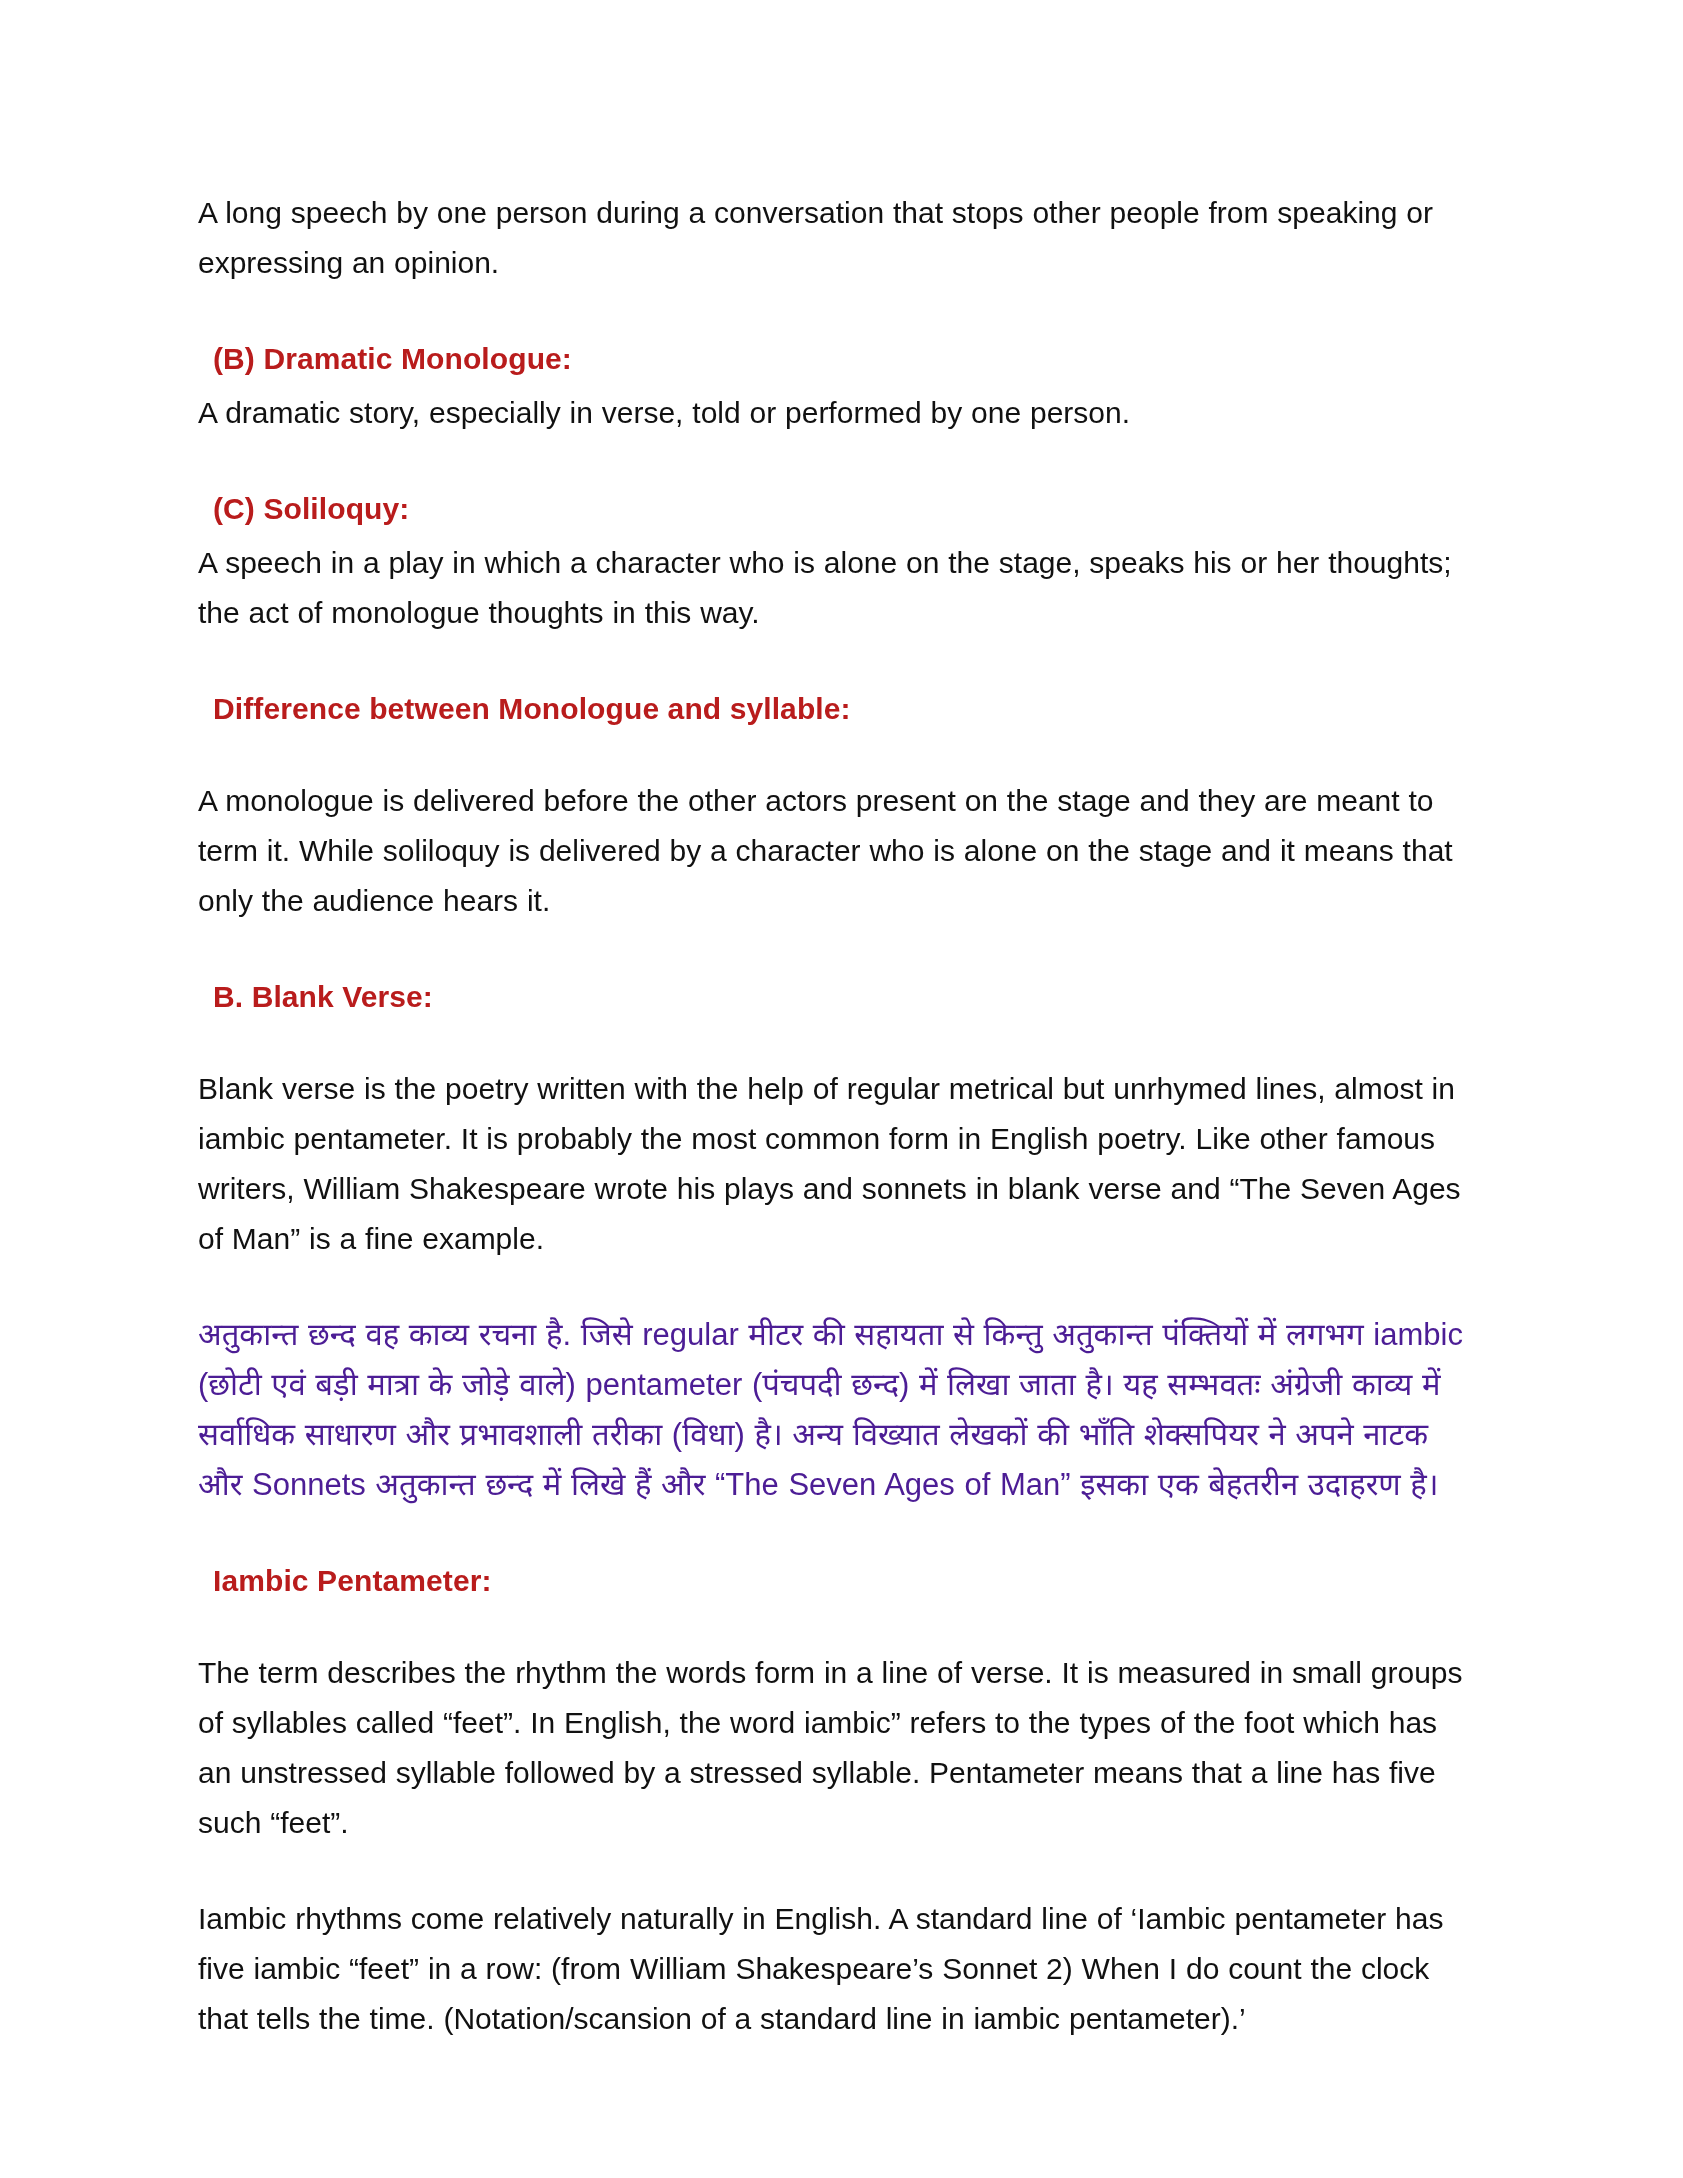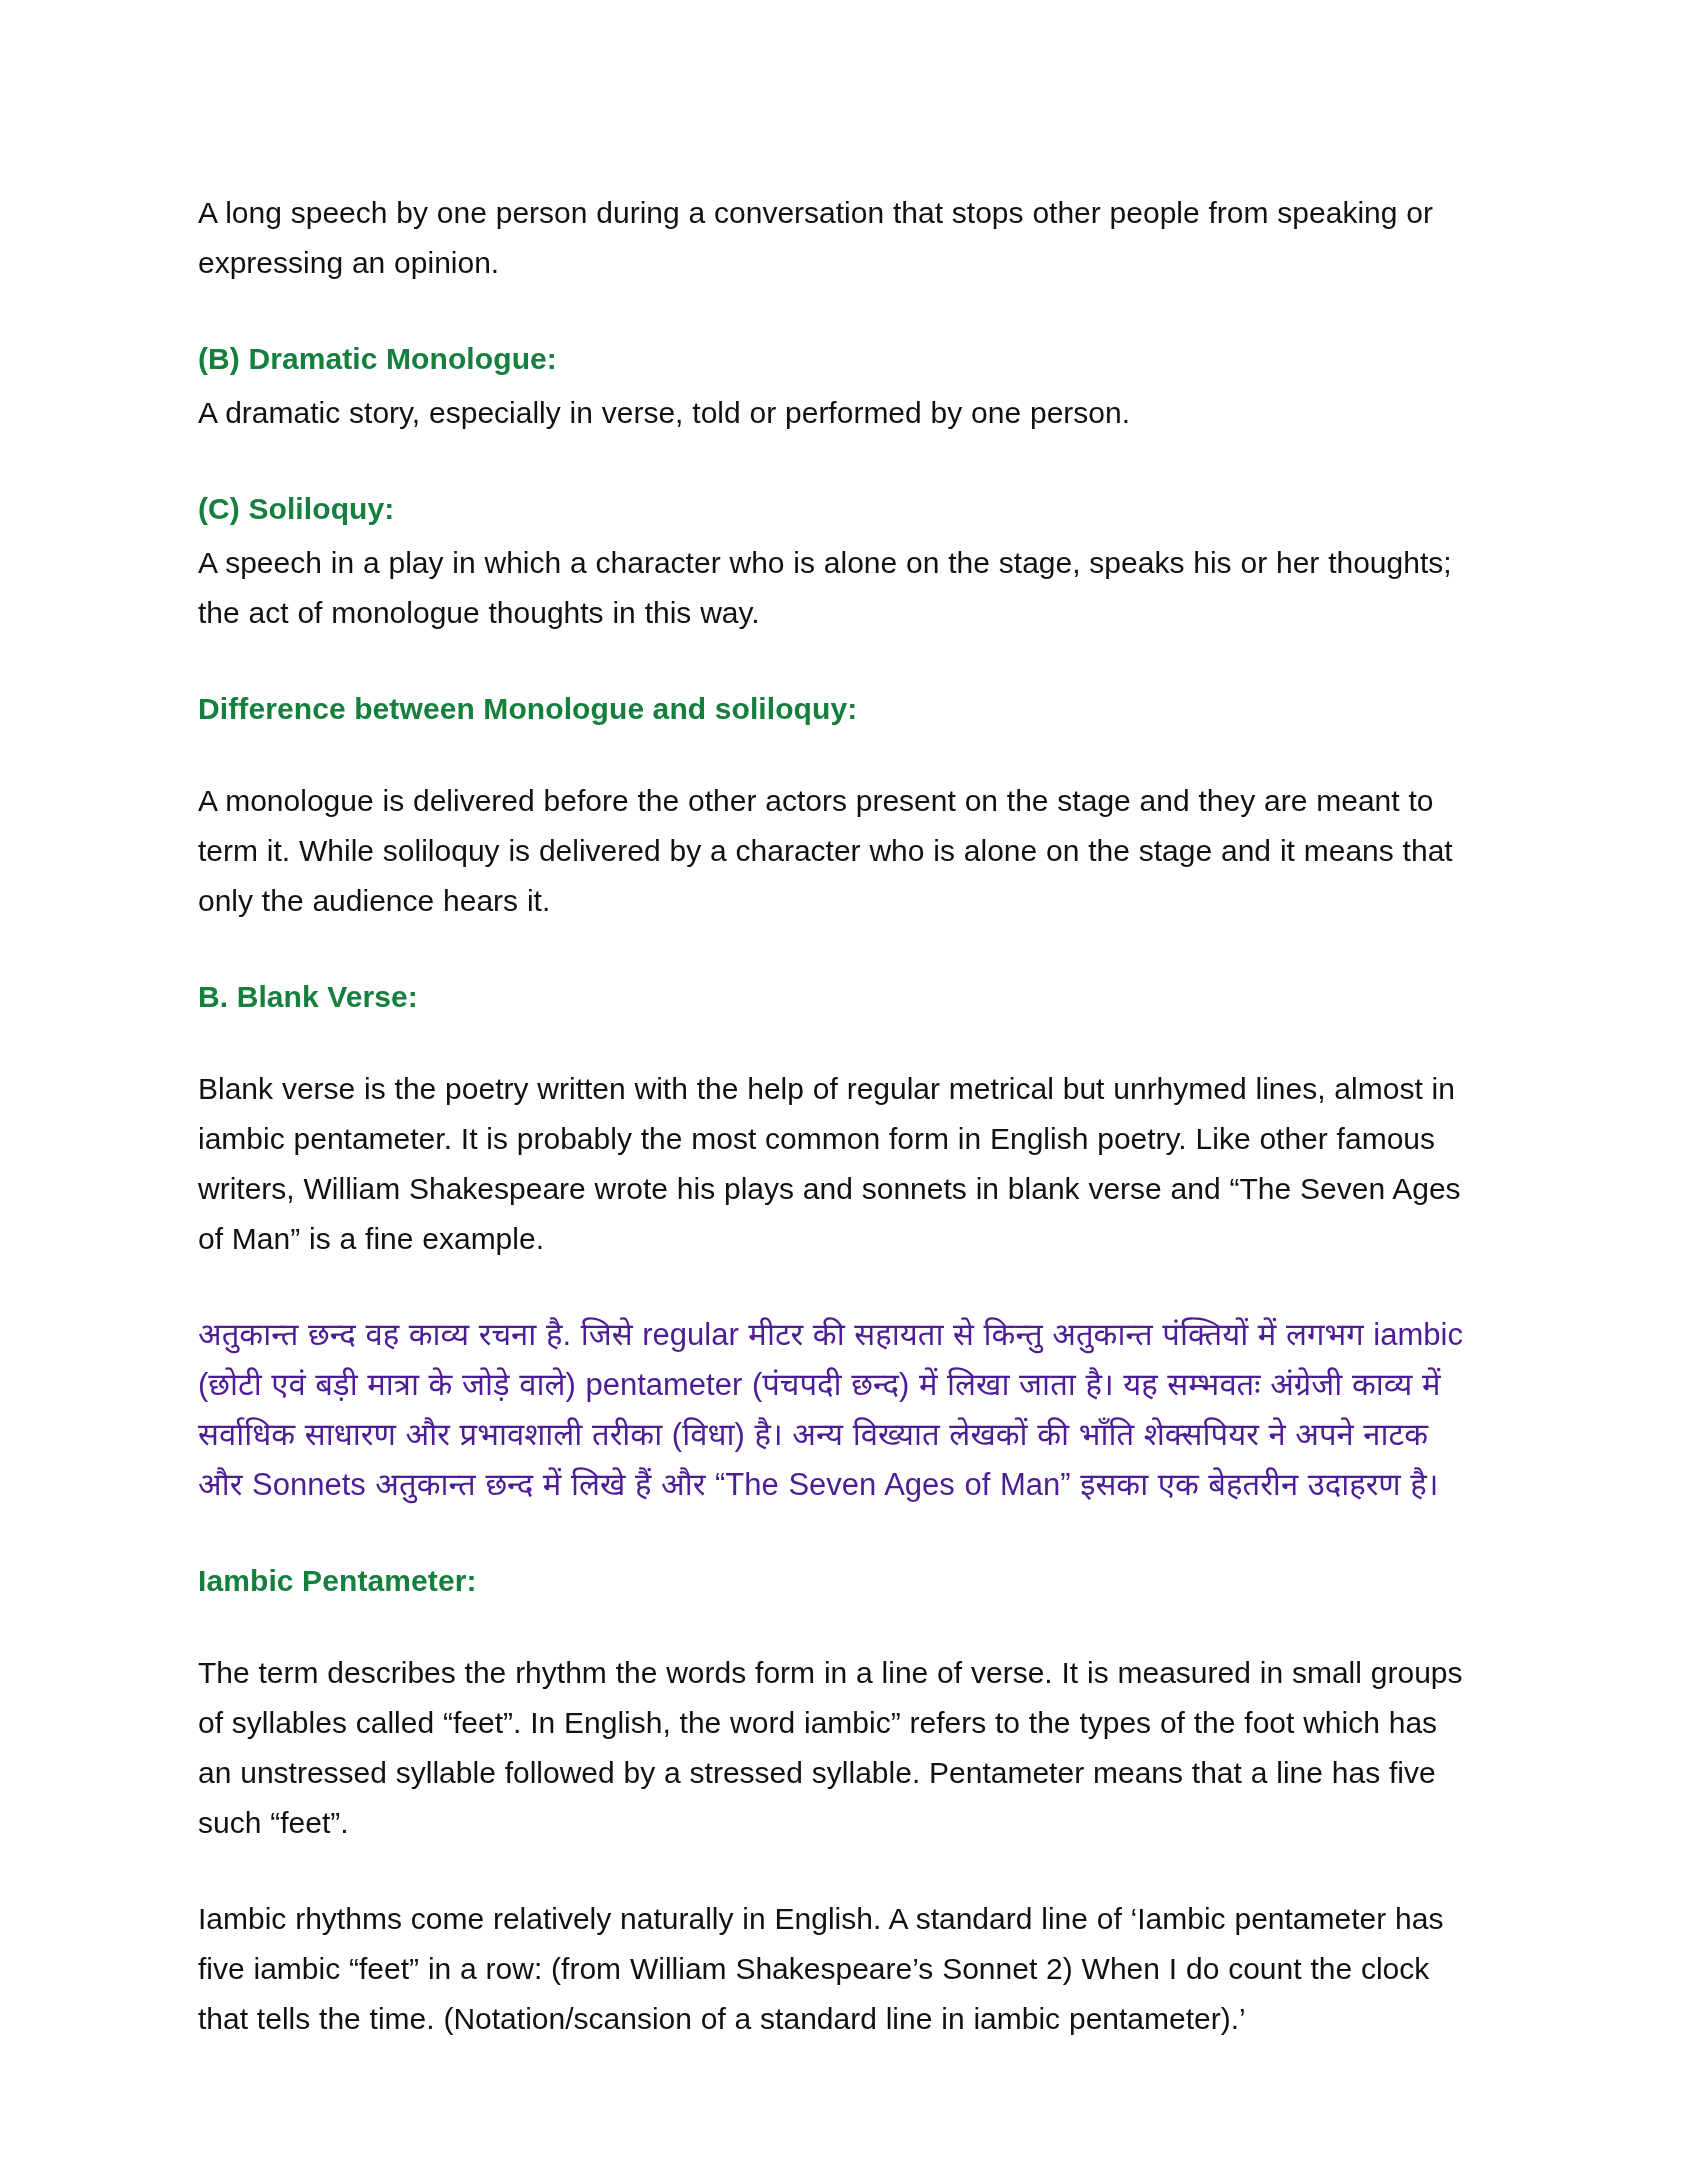--- a/index.html
+++ b/index.html
@@ -32,25 +32,25 @@
     letter-spacing: 0px;
     font-weight: 400;
     color: #111111;
     text-align: left;
     word-spacing: 0.5px;
   }
   p.body-text.tight {
     margin-bottom: 0;
   }
   h3.heading {
-    margin: 0 0 4px 0;
+    margin: 0 0 4px 15px;
     font-size: 30px;
     line-height: 50px;
     font-weight: 700;
-    color: #15803d;
+    color: #b91c1c;
     letter-spacing: 0.1px;
   }
   h3.heading.big-gap {
     margin-bottom: 42px;
   }
   .hindi {
     font-size: 31px;
     line-height: 50px;
     margin: 0 0 46px 0;
     color: #4c1d95;
@@ -67,21 +67,21 @@
     <p class="body-text">A long speech by one person during a conversation that stops other people from speaking or expressing an opinion.</p>
 
     <h3 class="heading">(B) Dramatic Monologue:</h3>
 
     <p class="body-text">A dramatic story, especially in verse, told or performed by one person.</p>
 
     <h3 class="heading">(C) Soliloquy:</h3>
 
     <p class="body-text">A speech in a play in which a character who is alone on the stage, speaks his or her thoughts; the act of monologue thoughts in this way.</p>
 
-    <h3 class="heading big-gap">Difference between Monologue and soliloquy:</h3>
+    <h3 class="heading big-gap">Difference between Monologue and syllable:</h3>
 
     <p class="body-text">A monologue is delivered before the other actors present on the stage and they are meant to term it. While soliloquy is delivered by a character who is alone on the stage and it means that only the audience hears it.</p>
 
     <h3 class="heading big-gap">B. Blank Verse:</h3>
 
     <p class="body-text">Blank verse is the poetry written with the help of regular metrical but unrhymed lines, almost in iambic pentameter. It is probably the most common form in English poetry. Like other famous writers, William Shakespeare wrote his plays and sonnets in blank verse and “The Seven Ages of Man” is a fine example.</p>
 
     <p class="hindi">अतुकान्त छन्द वह काव्य रचना है. जिसे regular मीटर की सहायता से किन्तु अतुकान्त पंक्तियों में लगभग iambic (छोटी एवं बड़ी मात्रा के जोड़े वाले) pentameter (पंचपदी छन्द) में लिखा जाता है। यह सम्भवतः अंग्रेजी काव्य में सर्वाधिक साधारण और प्रभावशाली तरीका (विधा) है। अन्य विख्यात लेखकों की भाँति शेक्सपियर ने अपने नाटक और Sonnets अतुकान्त छन्द में लिखे हैं और “The Seven Ages of Man” इसका एक बेहतरीन उदाहरण है।</p>
 
     <h3 class="heading big-gap">Iambic Pentameter:</h3>

